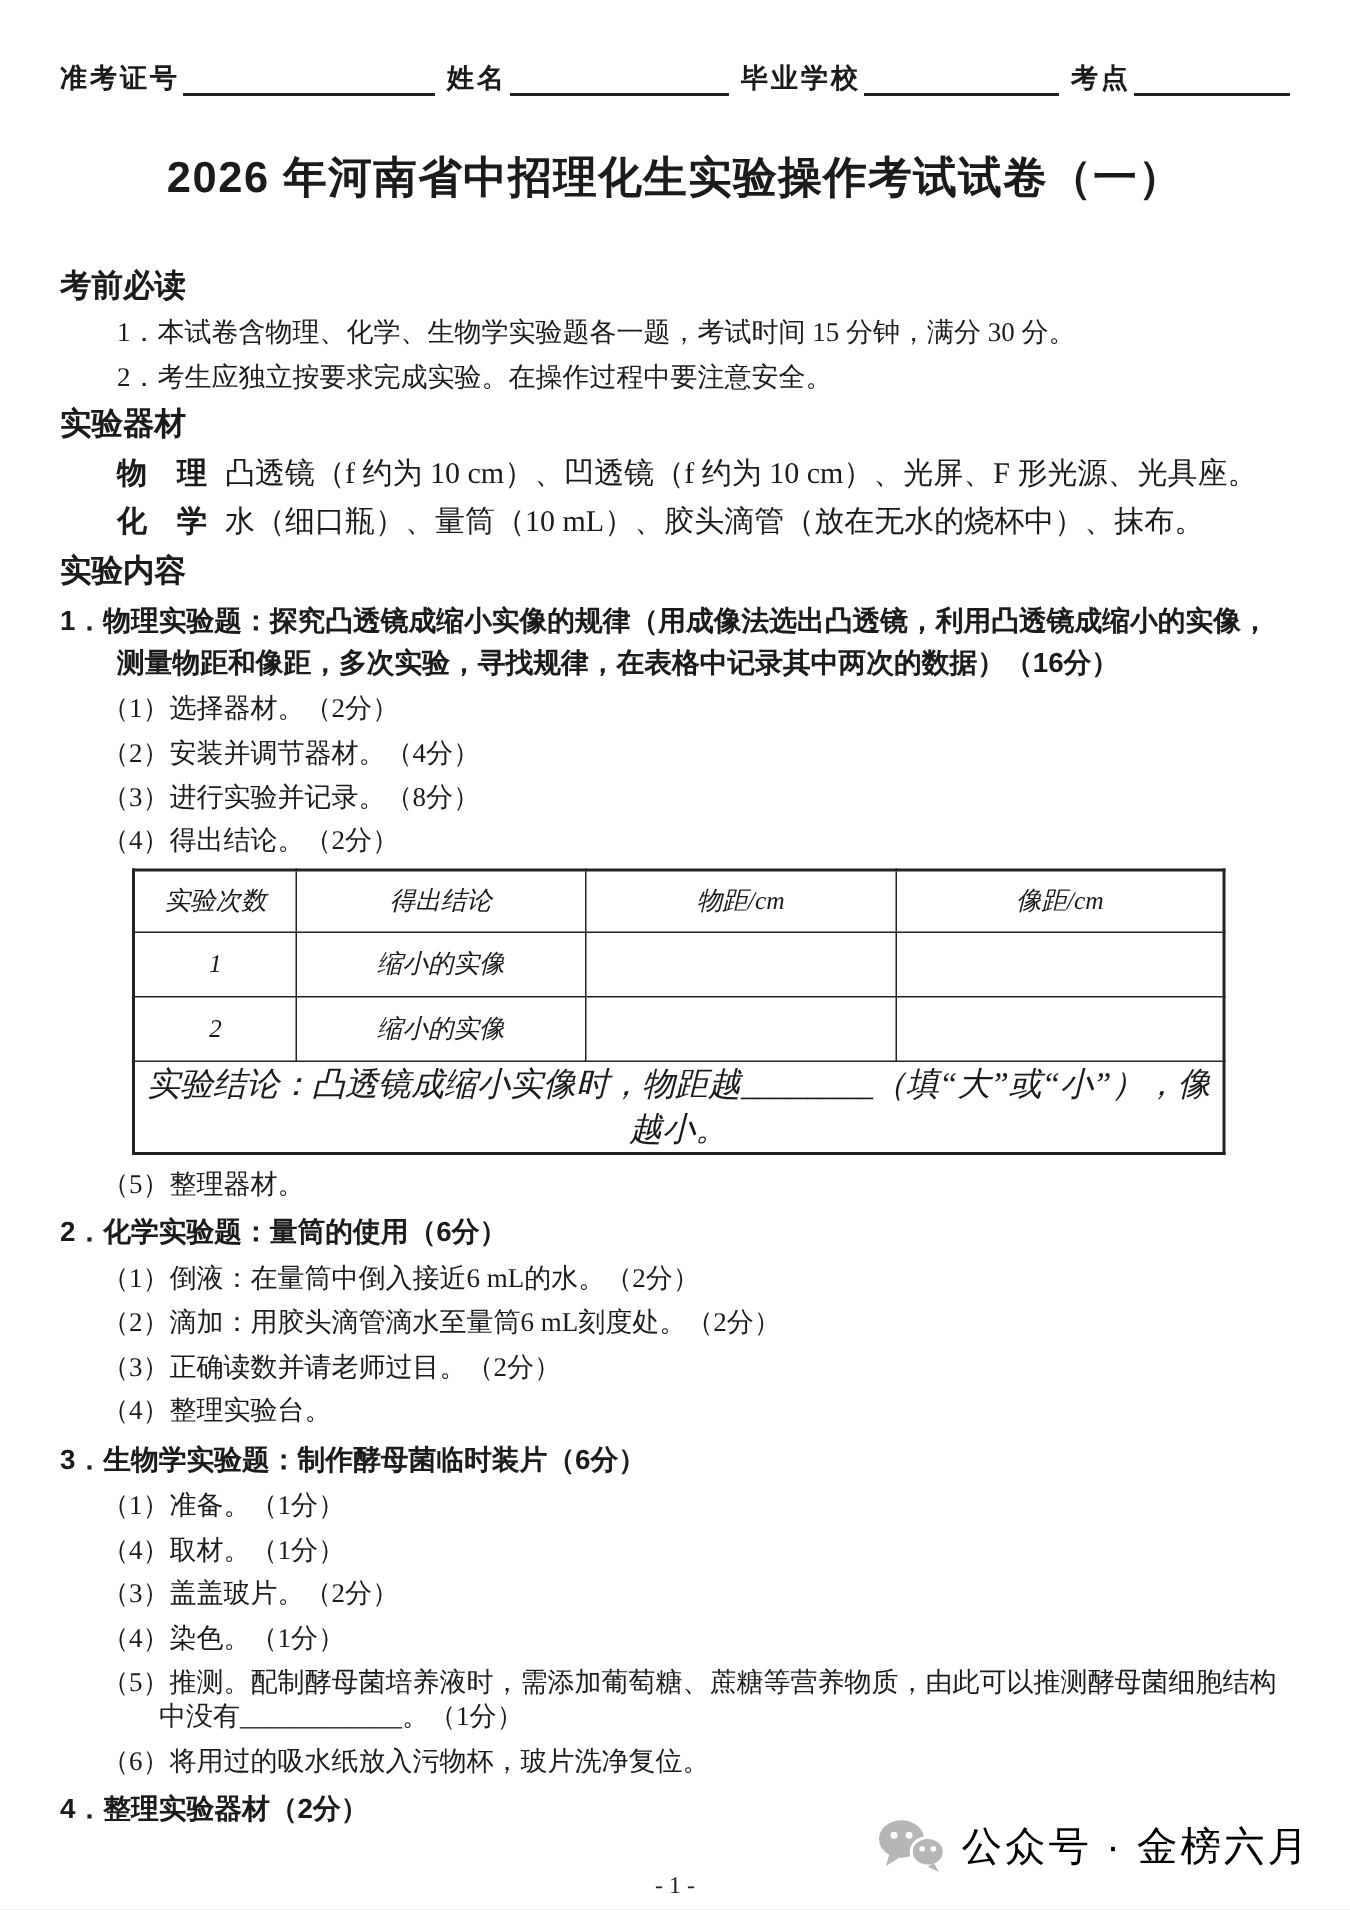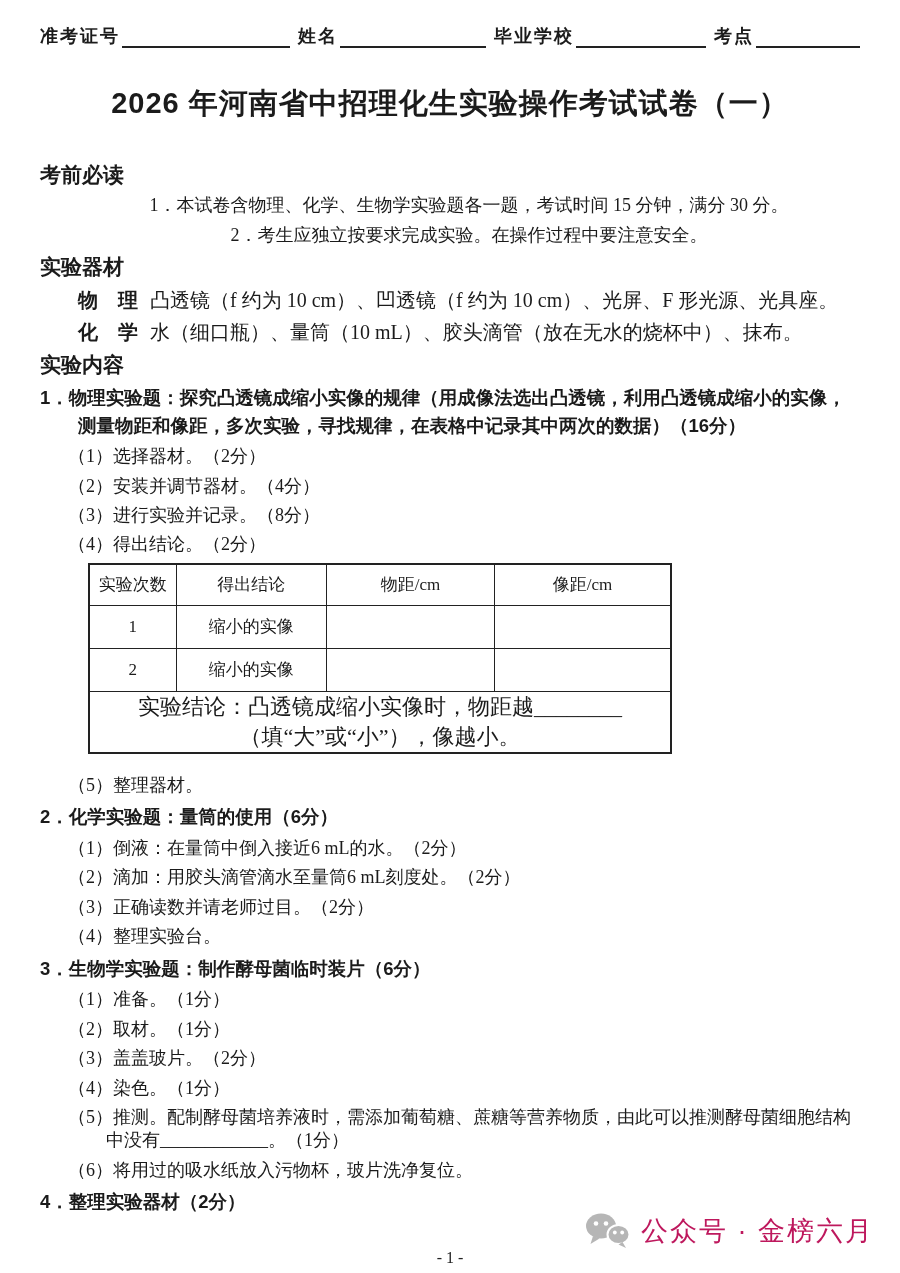--- a/index.html
+++ b/index.html
@@ -2,21 +2,21 @@
 <html><head>
 <meta charset="utf-8">
 <style>
   html,body { margin:0; padding:0; background:#e8e8e8; }
   .sheet {
     position:relative;
     width:900px; height:1273px;
     margin:0 auto;
     background:#ffffff;
     box-sizing:border-box;
-    padding:26px 40px 0 40px;
+    padding:42px 40px 0 40px;
     font-family:"Liberation Serif","DejaVu Serif",serif;
     color:#1b1b1b;
     overflow:hidden;
   }
   
   .head-row {
     display:flex; justify-content:space-between; align-items:flex-end;
     font-weight:bold; font-size:18px; line-height:1.2;
     margin-bottom:26px;
   }
@@ -36,21 +36,20 @@
     letter-spacing:1px;
   }
   .sec-head {
     font-family:"Liberation Sans","DejaVu Sans",sans-serif;
     font-weight:bold; font-size:21px; line-height:1.3;
     margin:0 0 6px 0;
   }
   .body-item {
     font-size:18px; line-height:1.3; margin:0 0 6px 0;
     text-indent:38px;
-    text-align:center;
   }
   .equip-row { display:flex; margin:0 0 6px 38px; font-size:20px; line-height:1.3; }
   .subj {
     font-family:"Liberation Sans","DejaVu Sans",sans-serif;
     font-weight:bold; width:72px; flex-shrink:0;
   }
   .eq-items { flex:1; }
 
   .q-head {
     font-family:"Liberation Sans","DejaVu Sans",sans-serif;
@@ -60,42 +59,43 @@
   }
   .q-num { display:inline; }
   .step {
     font-size:18px; line-height:1.3;
     margin:0 0 6px 28px;
     padding-left:38px; text-indent:-38px;
   }
 
   table.exp {
     border-collapse:collapse;
-    margin:4px 0 20px 48px;
-    width:584px;
+    margin:4px 0 8px 48px;
+    width:729px;
     font-size:17px;
     border:2.5px solid #222;
+    font-style:italic;
   }
   table.exp th, table.exp td {
     border:1.6px solid #222;
     text-align:center; vertical-align:middle;
     font-weight:normal; padding:0; height:40px;
   }
   table.exp td.data-row-cell { height:42px; }
   .col1 { width:109px; } .col2 { width:193px; } .col3 { width:208px; } .col4 { width:219px; }
   td.concl {
     text-align:left; height:auto;
     padding:10px 8px 10px 36px;
     font-size:22px;
   }
 
   .watermark {
     position:absolute; right:26px; bottom:24px;
     display:flex; align-items:center; gap:10px;
-    color:#be185d;
+    color:#000000;
     font-family:"Liberation Sans","DejaVu Sans",sans-serif;
     font-size:27px; letter-spacing:2px;
   }
   .page-num {
     position:absolute; bottom:6px; left:0; right:0;
     text-align:center; font-size:16px; color:#222;
   }
 </style>
 </head>
 <body>
@@ -185,21 +185,21 @@
     <p class="q-head"><span class="q-num">2．</span><span>化学实验题：量筒的使用（6分）</span></p>
     <p class="step">（1）倒液：在量筒中倒入接近6 mL的水。（2分）</p>
     <p class="step">（2）滴加：用胶头滴管滴水至量筒6 mL刻度处。（2分）</p>
     <p class="step">（3）正确读数并请老师过目。（2分）</p>
     <p class="step">（4）整理实验台。</p>
   </div>
 
   <div>
     <p class="q-head"><span class="q-num">3．</span><span>生物学实验题：制作酵母菌临时装片（6分）</span></p>
     <p class="step">（1）准备。（1分）</p>
-    <p class="step">（2）取材。（1分）</p>
+    <p class="step">（4）取材。（1分）</p>
     <p class="step">（3）盖盖玻片。（2分）</p>
     <p class="step">（4）染色。（1分）</p>
     <p class="step">（5）推测。配制酵母菌培养液时，需添加葡萄糖、蔗糖等营养物质，由此可以推测酵母菌细胞结构中没有____________。（1分）</p>
     <p class="step">（6）将用过的吸水纸放入污物杯，玻片洗净复位。</p>
   </div>
 
   <div>
     <p class="q-head"><span class="q-num">4．</span><span>整理实验器材（2分）</span></p>
   </div>
 

